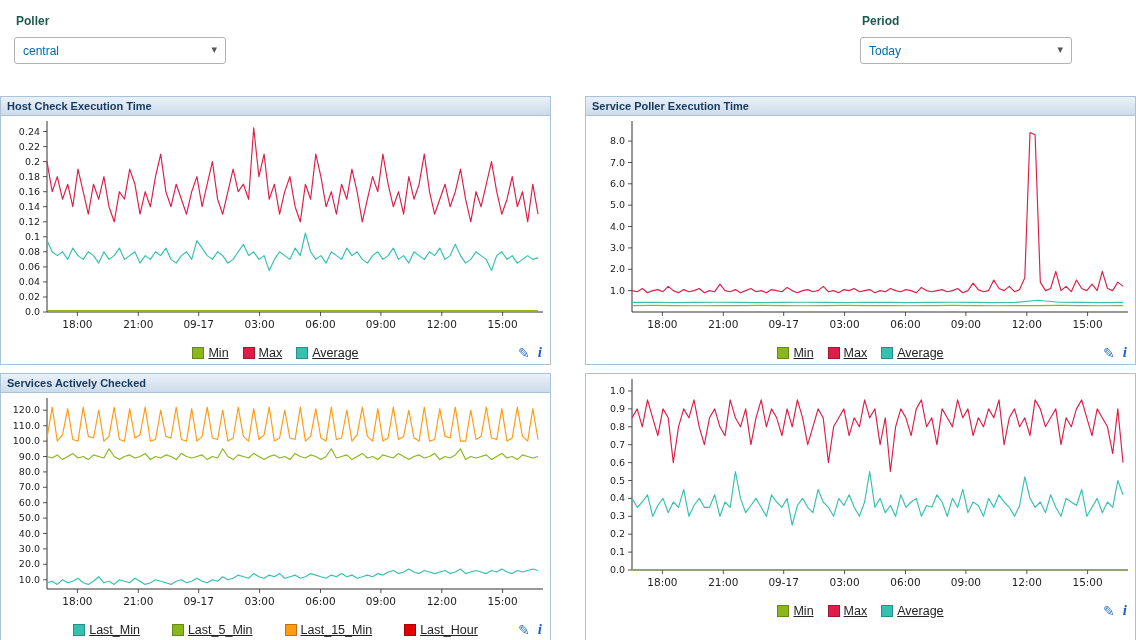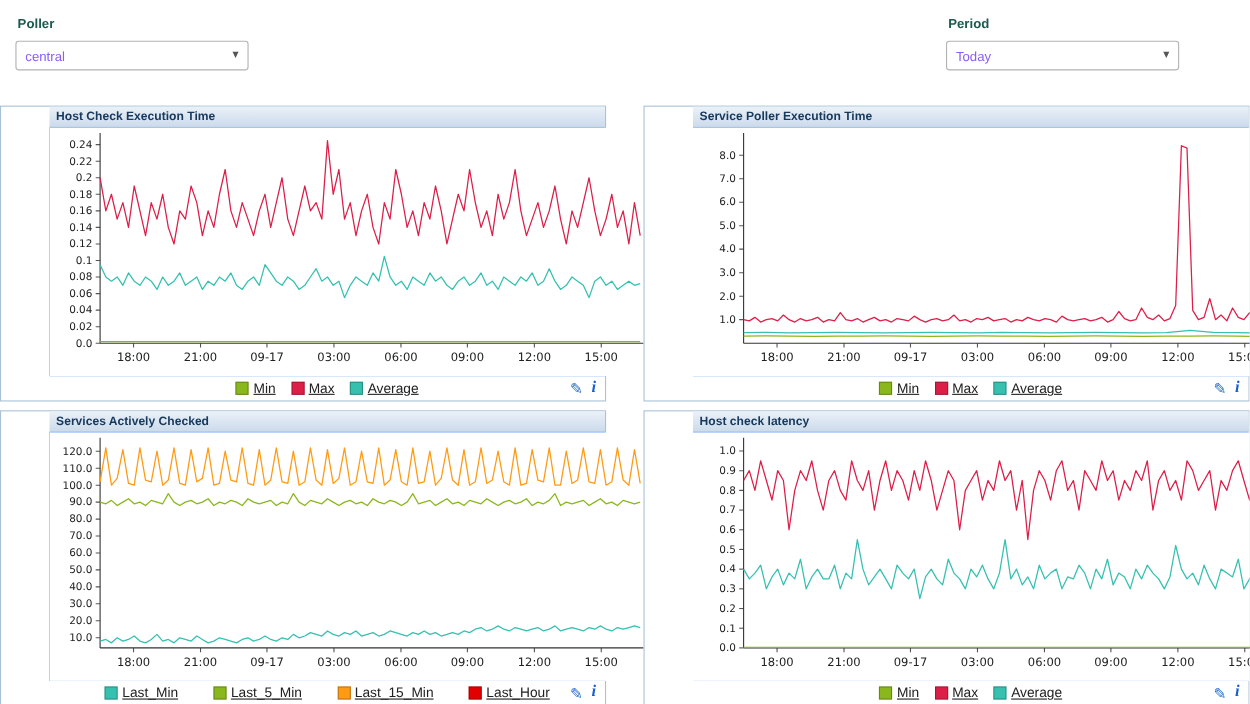--- a/index.html
+++ b/index.html
@@ -11,29 +11,29 @@
     display:flex;justify-content:space-between;
     padding:10px 64px 0 14px;height:96px;box-sizing:border-box;
   }
   .field label{
     display:block;font-size:12px;font-weight:bold;color:#1c5a50;margin:4px 0 9px 2px;
   }
   .select-wrap{position:relative;width:212px;}
   .select-wrap select{
     width:100%;height:27px;appearance:none;-webkit-appearance:none;-moz-appearance:none;
     border:1px solid #b2b2b2;border-radius:3px;background:#ffffff;
-    padding:0 24px 0 8px;font-size:12px;color:#8b5cf6;font-family:"Liberation Sans",sans-serif;
+    padding:0 24px 0 8px;font-size:12px;color:#0369a1;font-family:"Liberation Sans",sans-serif;
   }
   .select-arrow{
     position:absolute;right:9px;top:6px;font-size:11px;color:#555;pointer-events:none;
   }
   .grid{
     display:grid;grid-template-columns:551px 551px;column-gap:34px;row-gap:8px;
   }
-  .panel{border:1px solid #a9c2d8;background:#ffffff;box-sizing:border-box;padding-left:44px;}
+  .panel{border:1px solid #a9c2d8;background:#ffffff;box-sizing:border-box;}
   .panel-header{
     height:18px;line-height:18px;background:linear-gradient(#eaf1f8,#ccdbeb);
     border-bottom:1px solid #a9c2d8;font-size:11px;font-weight:bold;color:#17395c;
     padding:0 6px;
   }
   .chart-box{height:226px;background:#3b82f6;}
   .chart-box svg{display:block;}
   .chart-box text{font-family:"DejaVu Sans","Liberation Sans",sans-serif;font-size:9.5px;fill:#222;}
   .chart-box text.xlab{font-size:10.5px;}
   .legend-row{
@@ -291,21 +291,20 @@
           </span>
         </span>
       <span class="panel-actions">
         <span class="icon-edit">✎</span>
         <span class="icon-info">i</span>
       </span>
     </div>
   </div>
 
   <div class="panel">
-    <div class="panel-header">Host check latency</div>
     <div class="chart-box">
         <svg xmlns="http://www.w3.org/2000/svg" width="549" height="226">
           <rect x="0" y="0" width="549" height="226" fill="#ffffff"></rect>
           <line x1="42" y1="17.0" x2="46" y2="17.0" stroke="#555" stroke-width="1"></line>
           <text x="39" y="20" text-anchor="end">1.0</text>
           <line x1="42" y1="34.9" x2="46" y2="34.9" stroke="#555" stroke-width="1"></line>
           <text x="39" y="37.9" text-anchor="end">0.9</text>
           <line x1="42" y1="52.8" x2="46" y2="52.8" stroke="#555" stroke-width="1"></line>
           <text x="39" y="55.8" text-anchor="end">0.8</text>
           <line x1="42" y1="70.7" x2="46" y2="70.7" stroke="#555" stroke-width="1"></line>

